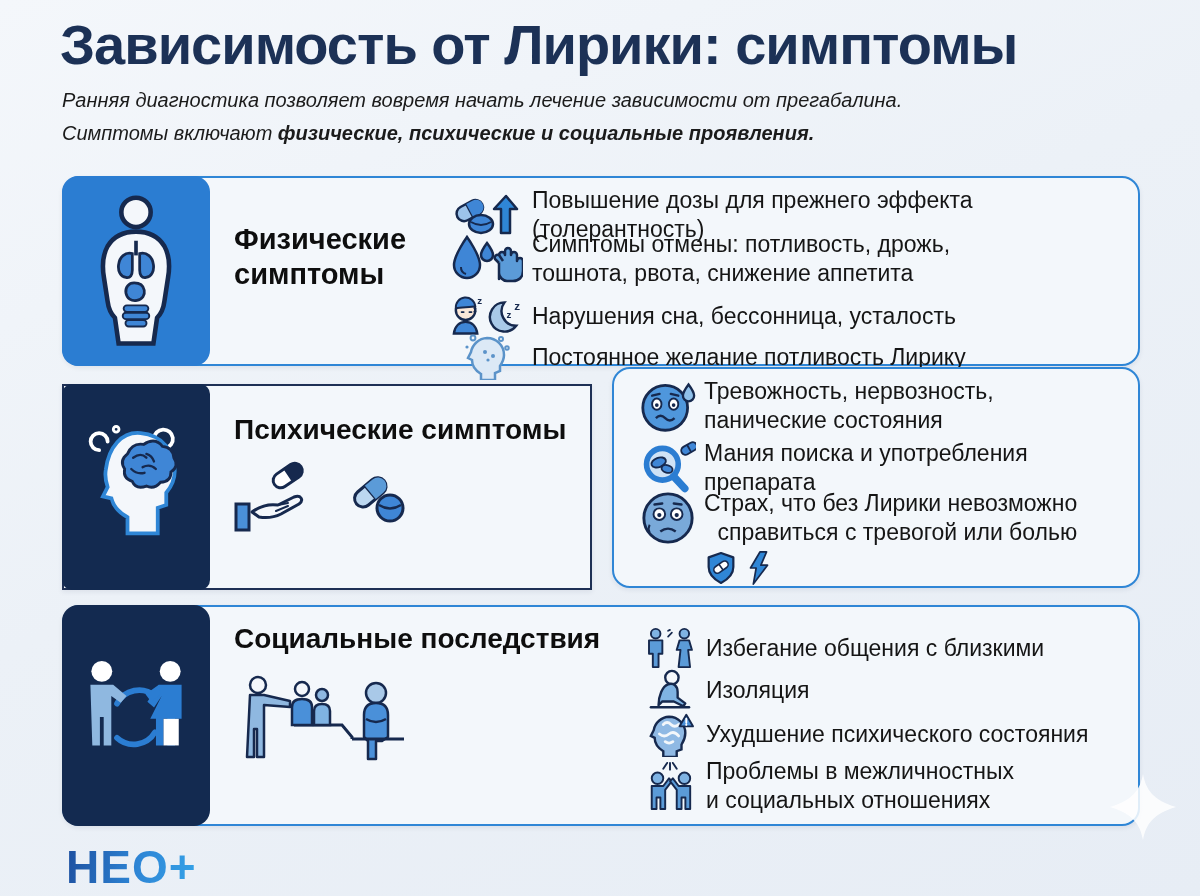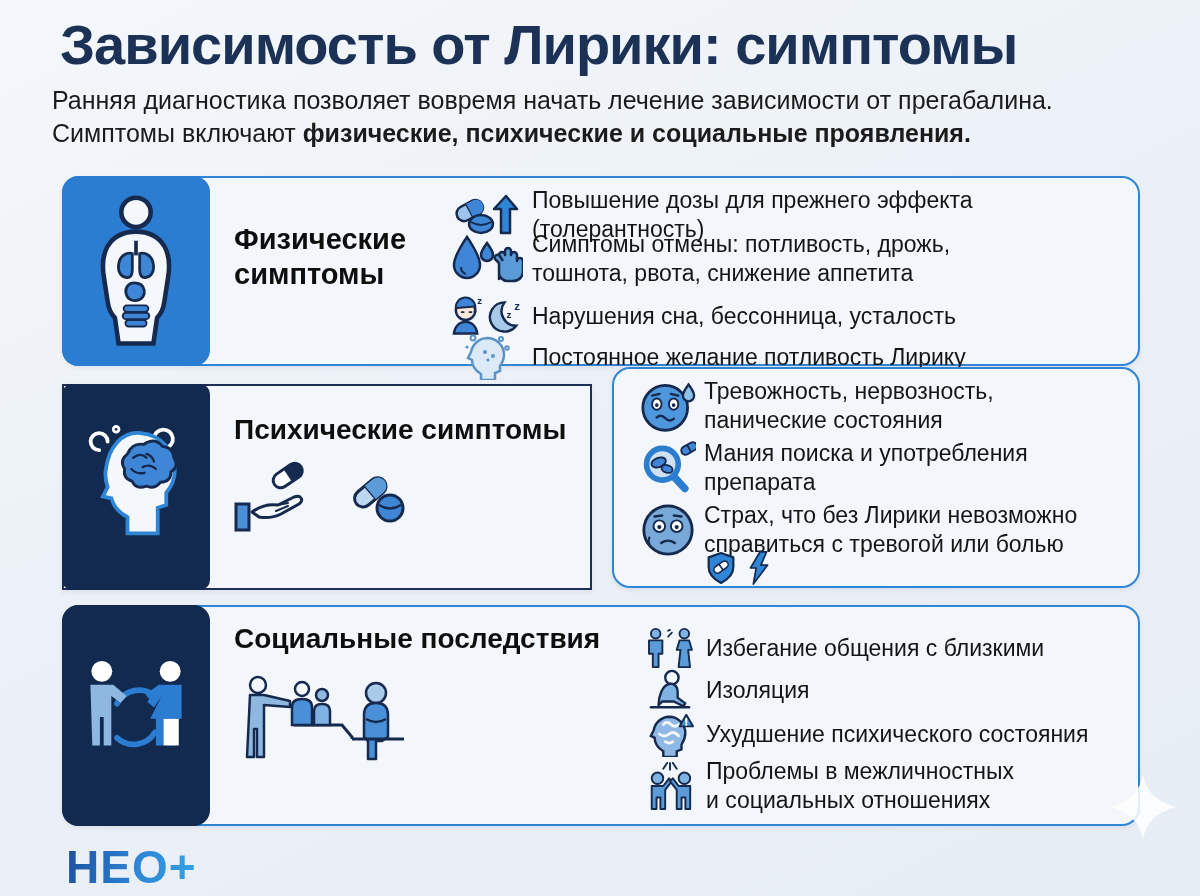--- a/index.html
+++ b/index.html
@@ -2,22 +2,22 @@
 <html lang="ru"><head>
 <meta charset="utf-8">
 <style>
   html,body{margin:0;padding:0;}
   body{font-family:"Liberation Sans","DejaVu Sans",sans-serif;}
   .canvas{position:relative;width:1200px;height:896px;overflow:hidden;
           background:linear-gradient(155deg,#f4f7fb 0%,#ecf1f7 45%,#e7edf5 100%);}
   
   .page-title{position:absolute;left:60px;top:12px;width:1090px;
               font-size:56px;font-weight:bold;letter-spacing:-1px;color:#1c3156;}
-  .intro{position:absolute;left:52px;top:84px;width:1090px;
-         font-size:25px;line-height:33px;color:#1b1b1b;}
+  .intro{position:absolute;left:62px;top:84px;width:1090px;
+         font-size:20px;line-height:33px;color:#1b1b1b;font-style:italic;}
   .intro b{font-weight:bold;}
   
   .card{position:absolute;background:#f3f7fb;box-shadow:0 2px 5px rgba(20,40,80,.08);}
   .card-blueborder{border:2px solid #2f86d6;border-radius:18px;}
   .card-darkborder{border:2px solid #1e3055;border-radius:0;}
   .panel{position:absolute;left:-2px;top:-2px;bottom:-2px;width:148px;border-radius:16px;
          display:flex;align-items:center;justify-content:center;}
   .panel-blue{background:#2b7dd2;}
   .panel-navy{background:#132a50;}
   .sec-title{position:absolute;font-weight:bold;color:#0e0e0e;white-space:pre-line;}
@@ -205,21 +205,21 @@
             </g>
           <circle cx="24" cy="26" r="17" fill="#cfe2f5" stroke="#2b7dd2" stroke-width="6"></circle>
           <ellipse cx="20" cy="24" rx="8" ry="5" transform="rotate(-20 20 24)" fill="#3f86d6" stroke="#16294e" stroke-width="2"></ellipse>
           <ellipse cx="29" cy="31" rx="6" ry="4" transform="rotate(15 29 31)" fill="#3f86d6" stroke="#16294e" stroke-width="2"></ellipse>
           <path d="M36 39l12 13" stroke="#2b7dd2" stroke-width="8" stroke-linecap="round"></path>
         </svg>
       </span>
       <span class="txt">Мания поиска и употребления
 препарата</span>
     </div>
-    <div class="item" style="top:132px;">
+    <div class="item" style="top:120px;text-align:right;">
       <span class="ibox">
         <svg viewBox="0 0 58 58" width="56" height="56">
           <circle cx="29" cy="29" r="25" fill="#79a9d9" stroke="#16294e" stroke-width="3"></circle>
           <circle cx="20" cy="25" r="6" fill="#fff" stroke="#16294e" stroke-width="2"></circle>
           <circle cx="38" cy="25" r="6" fill="#fff" stroke="#16294e" stroke-width="2"></circle>
           <circle cx="20" cy="26" r="2.2" fill="#16294e"></circle>
             <circle cx="38" cy="26" r="2.2" fill="#16294e"></circle>
           <path d="M15 15l8-1M43 15l-8-1" stroke="#16294e" stroke-width="2.5" stroke-linecap="round"></path>
           <path d="M21 43q8-6 16 0" fill="none" stroke="#16294e" stroke-width="2.5"></path>
           <path d="M10 36q-2 4 0 8" fill="none" stroke="#16294e" stroke-width="2"></path>

